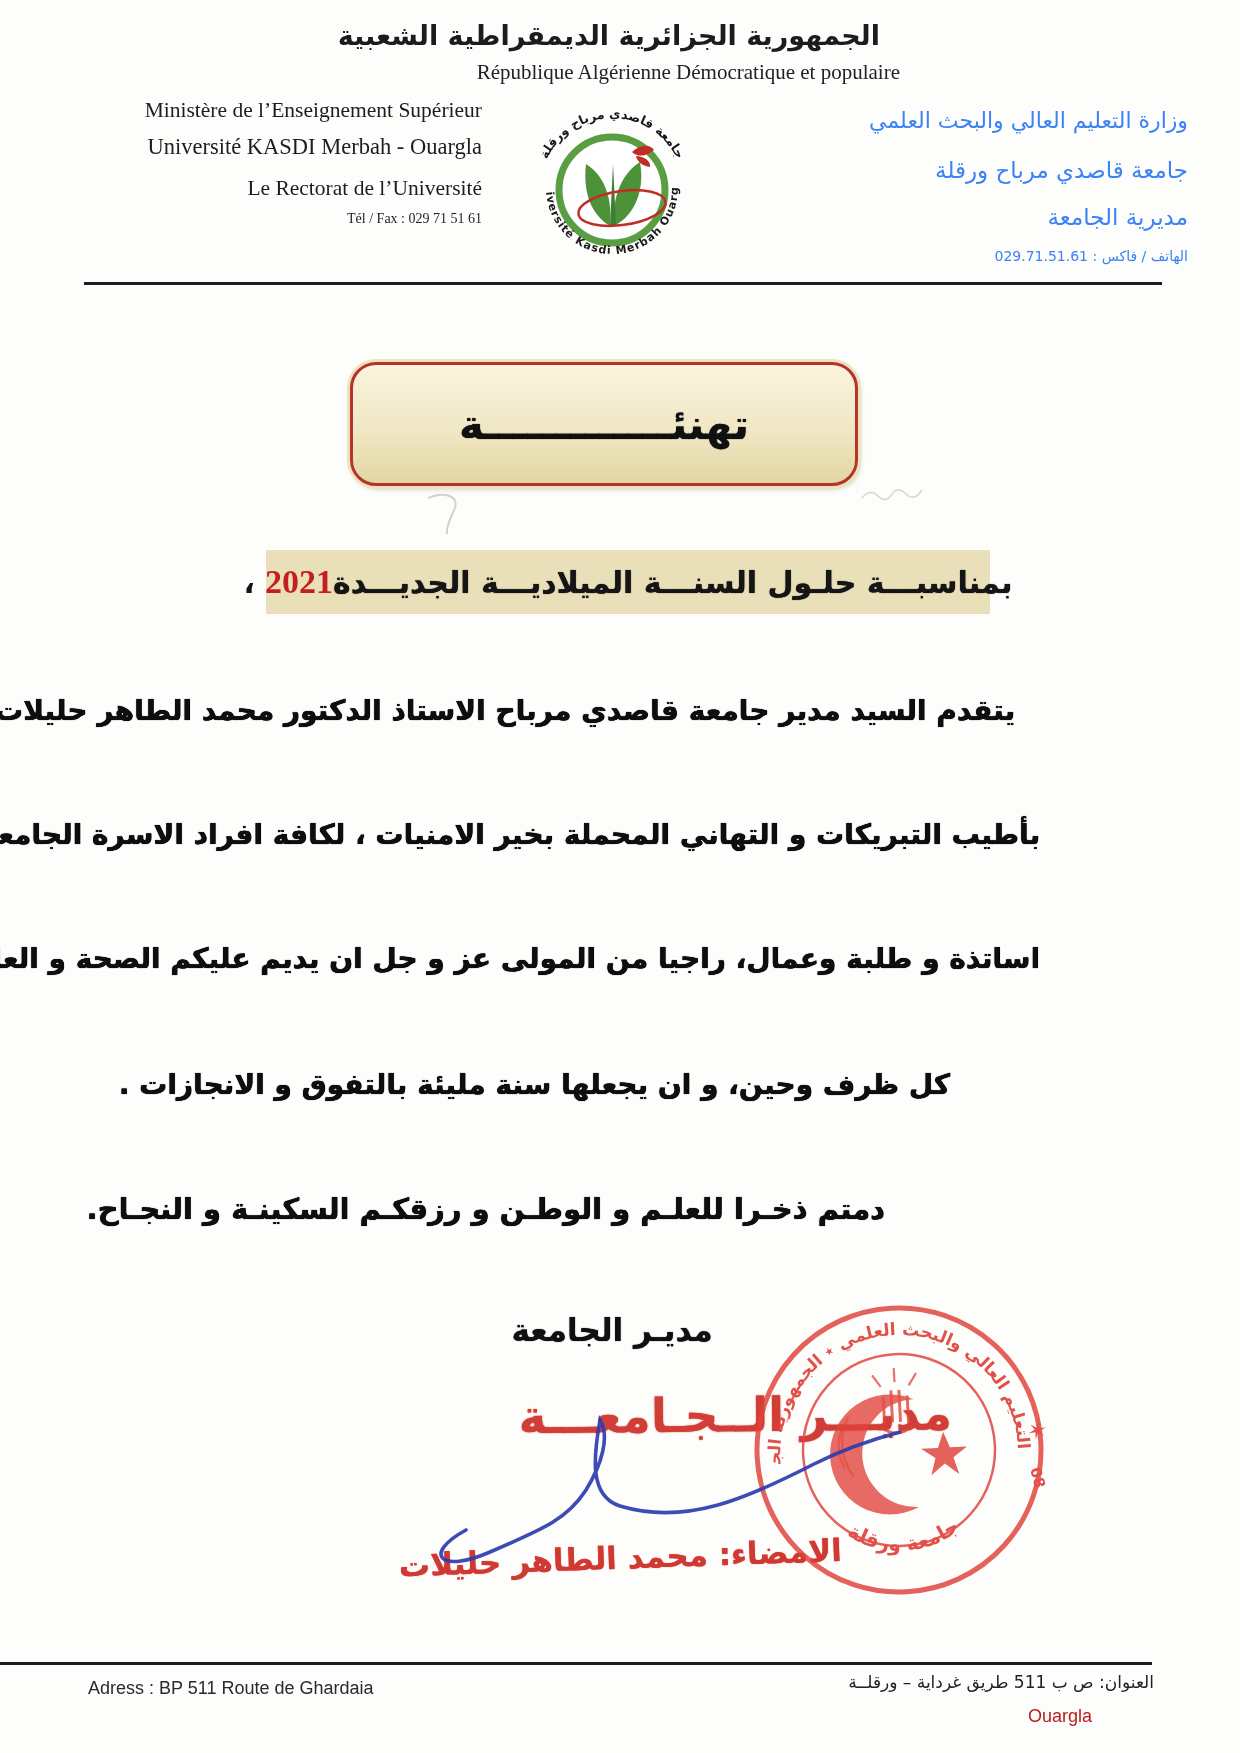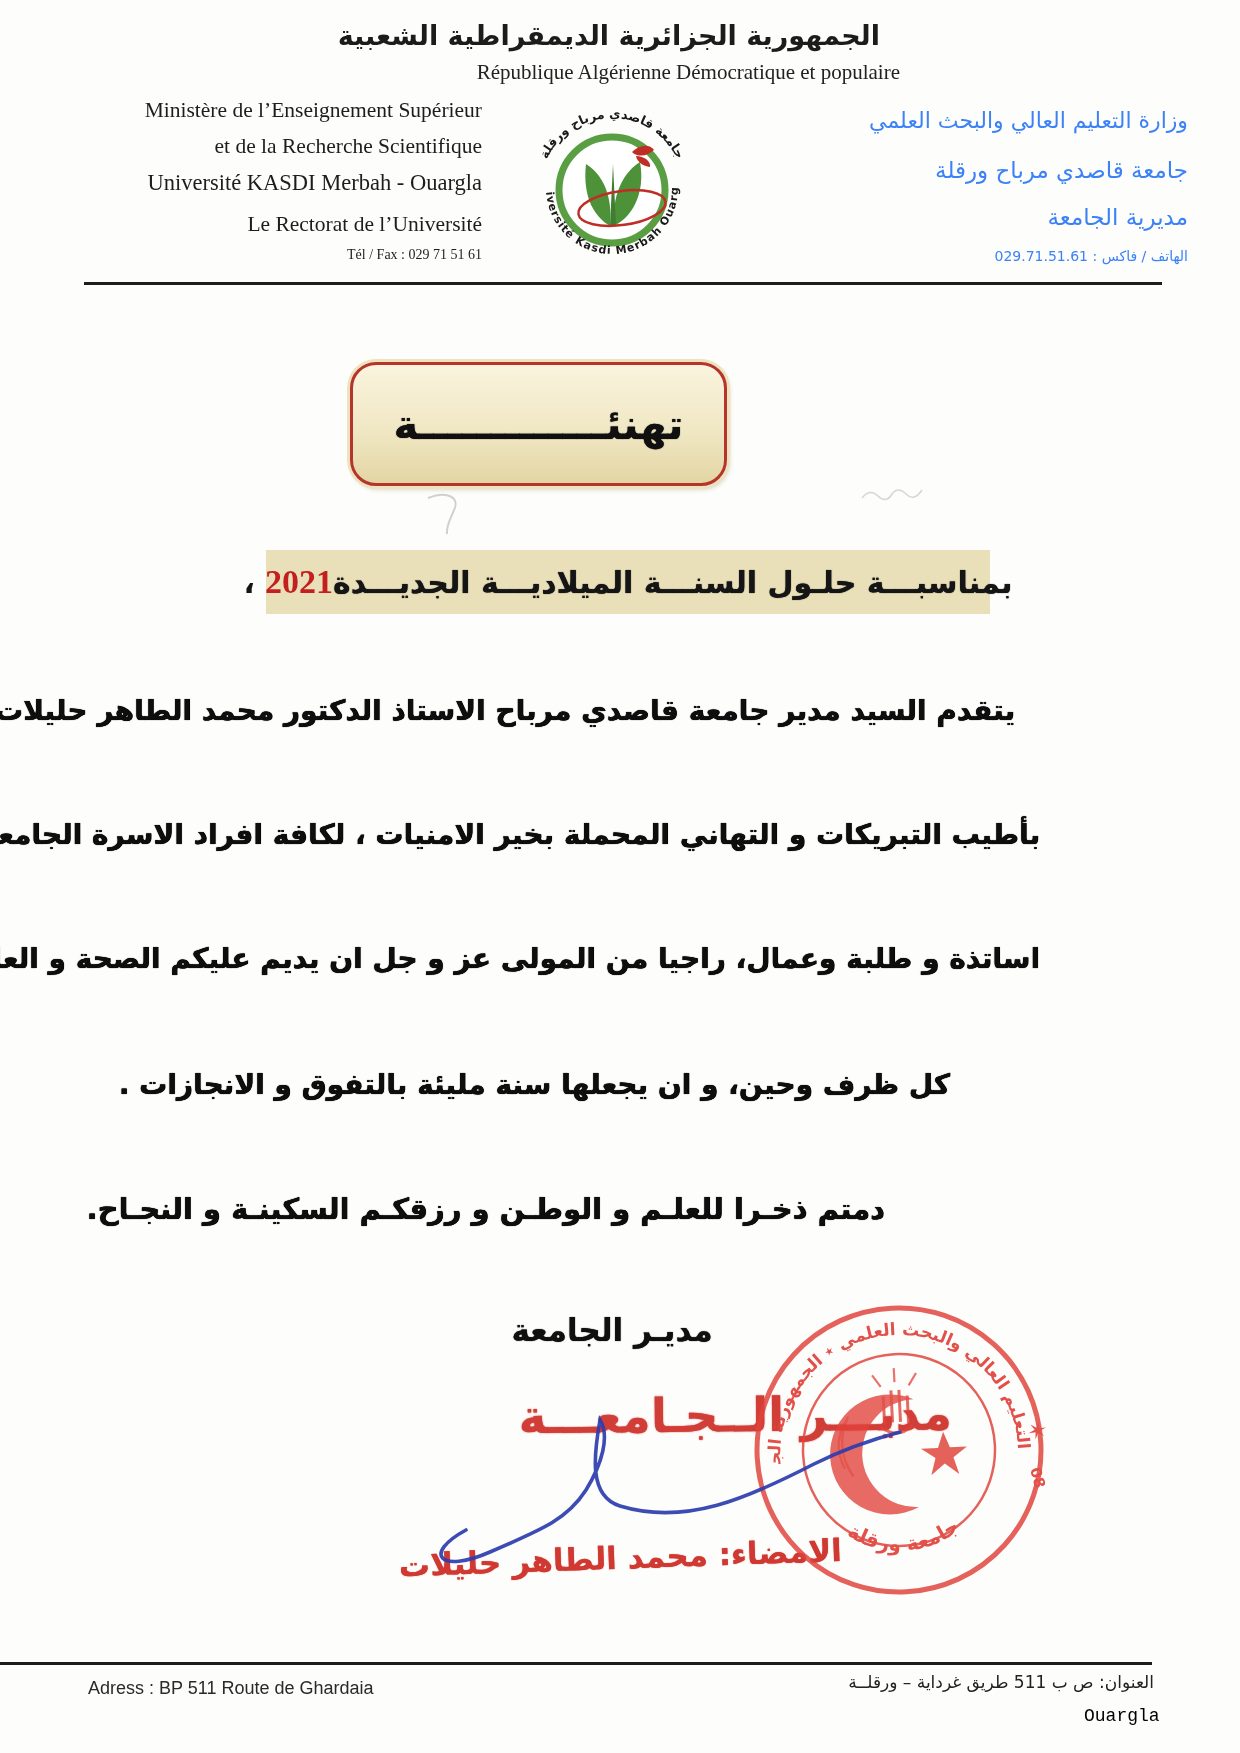--- a/index.html
+++ b/index.html
@@ -28,21 +28,21 @@
   .hdr-right .r2 { font-size:23px; margin-top:21px; }
   .hdr-right .r3 { font-size:23px; margin-top:21px; }
   .hdr-right .r4 { font-size:14px; margin-top:18px; }
 
   .logo-wrap { top:104px; left:524px; width:176px; height:168px; }
 
   .hdr-divider { top:282px; left:84px; width:1078px; height:3px; background:#1d1d1d; }
 
   
   .banner {
-    top:362px; left:350px; width:377px; height:124px;
+    top:362px; left:350px; width:508px; height:124px;
     border:3px solid #b5342e; border-radius:26px;
     background:linear-gradient(180deg,#faf4de 0%,#f0e7c4 55%,#e3d6a4 100%);
     box-shadow:0 0 0 3px #eee3bd, 2px 3px 5px rgba(120,110,70,.35);
     display:flex; align-items:center; justify-content:center;
   }
   .banner-title { font-size:42px; font-weight:bold; color:#101010; text-shadow:0 0 1px #000; }
 
   
   .occasion {
     top:550px; left:266px; width:724px; height:64px;
@@ -83,35 +83,34 @@
     font-size:31px; font-weight:bold; color:#cc241d; opacity:.9;
     text-shadow:0 0 1px #cc241d; transform:rotate(-2deg); z-index:1;
   }
   .seal-wrap { top:1296px; left:748px; width:302px; height:308px; z-index:2; transform:rotate(-3deg); opacity:.92; }
   .sign-wrap { top:1402px; left:418px; width:520px; height:190px; z-index:3; }
 
   
   .footer-line { top:1662px; left:0; width:1152px; height:3px; background:#1d1d1d; }
   .footer-fr { top:1678px; left:88px; font-size:18px; font-family:"Liberation Sans", sans-serif; color:#2a2a2a; }
   .footer-ar { top:1672px; left:770px; width:384px; direction:rtl; font-size:17px; color:#222; }
-  .footer-city { top:1706px; left:1084px; font-size:18px; font-family:Liberation Mono, monospace; color:#000000; }
+  .footer-city { top:1706px; left:1028px; font-size:18px; font-family:Liberation Sans, sans-serif; color:#b91c1c; }
 
   svg text { font-family:"DejaVu Sans", sans-serif; }
 </style>
 </head>
 <body>
 
 <div class="page">
 
   <div class="abs title-ar ctr rtl">الجمهورية الجزائرية الديمقراطية الشعبية</div>
   <div class="abs title-fr ctr">République Algérienne Démocratique et  populaire</div>
 
   <div class="abs hdr-left ctr">
     <div class="l1">Ministère de l’Enseignement Supérieur</div>
-    <div class="l2">et de la Recherche Scientifique</div>
     <div class="l3">Université KASDI Merbah - Ouargla</div>
     <div class="l4">Le Rectorat de l’Université</div>
     <div class="l5">Tél / Fax : 029 71 51 61</div>
   </div>
 
   <div class="abs hdr-right ctr rtl">
     <div class="r1">وزارة التعليم العالي والبحث العلمي</div>
     <div class="r2">جامعة قاصدي مرباح ورقلة</div>
     <div class="r3">مديرية الجامعة</div>
     <div class="r4">الهاتف / فاكس :  029.71.51.61</div>

